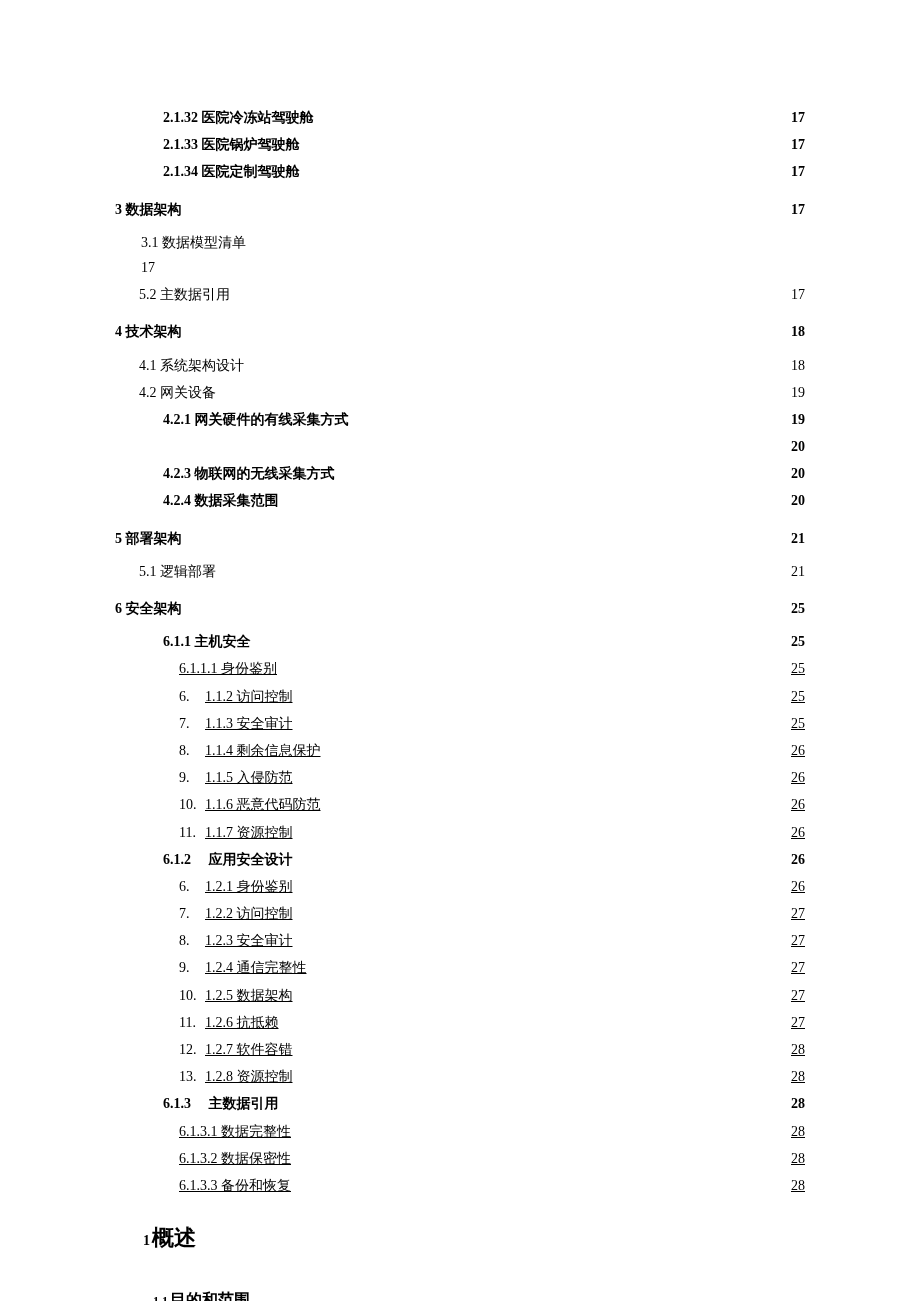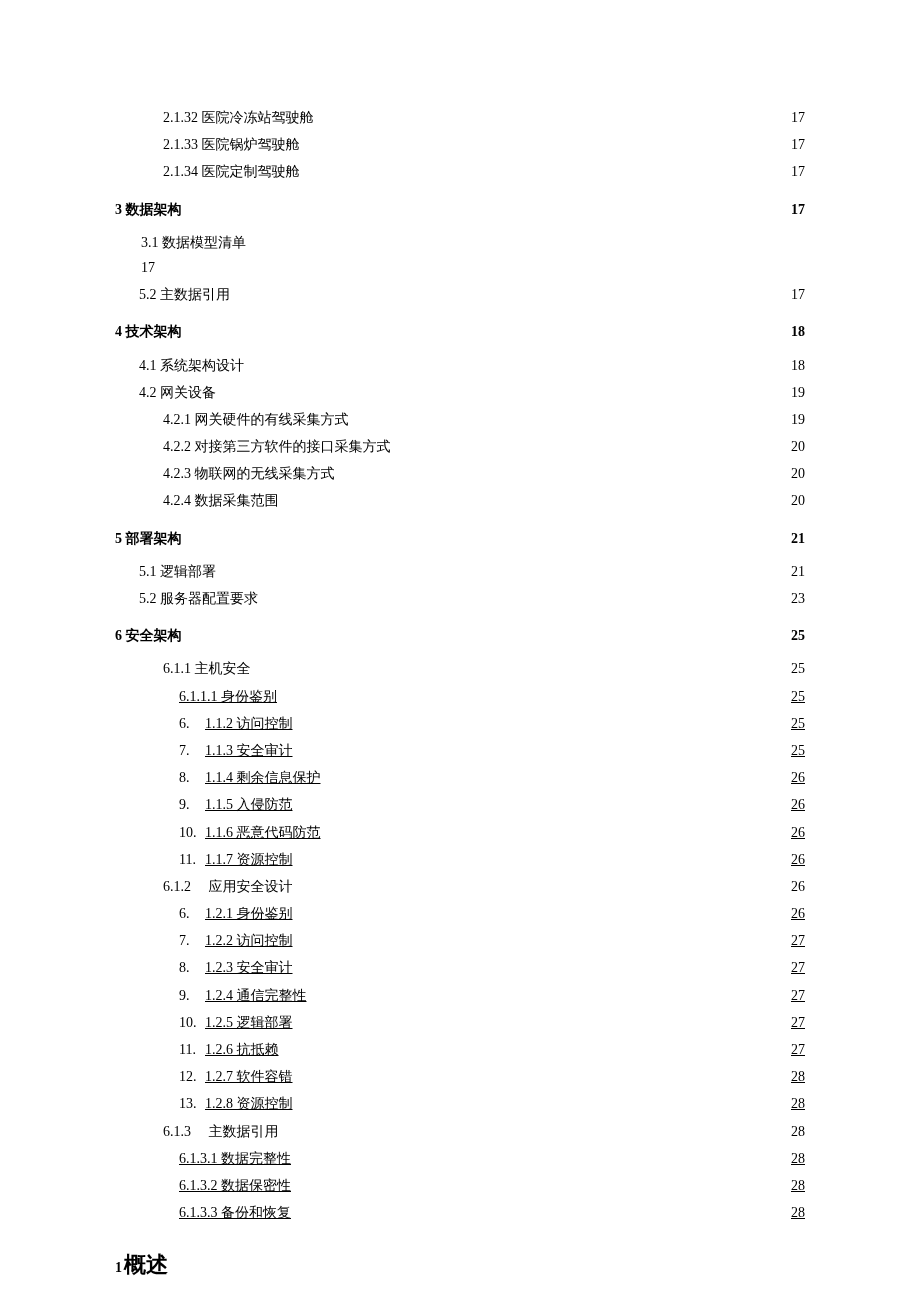--- a/index.html
+++ b/index.html
@@ -41,29 +41,30 @@
     }
     .toc-page {
       flex-shrink: 0;
     }
     .bold {
       font-weight: bold;
       gap: 27px;
     }
     .indent-0 { padding-left: 0; }
     .indent-1 { padding-left: 24px; }
-    .indent-2 { padding-left: 48px; }
+    .indent-2 { padding-left: 48px; font-weight: bold; }
     .indent-3 { padding-left: 64px; text-decoration: underline; }
     .num-lead { display: inline-block; min-width: 26px; }
     .section-gap { margin-top: 12px; margin-bottom: 6px; }
     .heading-main {
       font-size: 22px;
       font-weight: bold;
       margin-top: 20px;
       margin-bottom: 28px;
+      margin-left: 28px;
     }
     .heading-main .num {
       font-size: 14px;
       font-weight: bold;
       margin-right: 2px;
     }
     .heading-sub {
       font-size: 16px;
       font-weight: bold;
       padding-left: 38px;
@@ -121,21 +122,20 @@
       <span class="toc-label">4.2 网关设备</span>
       <span class="toc-dots"></span>
       <span class="toc-page">19</span>
     </div>
     <div class="toc-entry indent-2">
       <span class="toc-label">4.2.1 网关硬件的有线采集方式</span>
       <span class="toc-dots"></span>
       <span class="toc-page">19</span>
     </div>
     <div class="toc-entry indent-2">
-      <span class="toc-label">4.2.2 对接第三方软件的接口采集方式</span>
       <span class="toc-dots"></span>
       <span class="toc-page">20</span>
     </div>
     <div class="toc-entry indent-2">
       <span class="toc-label">4.2.3 物联网的无线采集方式</span>
       <span class="toc-dots"></span>
       <span class="toc-page">20</span>
     </div>
     <div class="toc-entry indent-2">
       <span class="toc-label">4.2.4 数据采集范围</span>
@@ -145,25 +145,20 @@
     <div class="toc-entry indent-0 bold section-gap">
       <span class="toc-label">5 部署架构</span>
       <span class="toc-dots"></span>
       <span class="toc-page bold">21</span>
     </div>
     <div class="toc-entry indent-1" style="margin-top: 8px;">
       <span class="toc-label">5.1 逻辑部署</span>
       <span class="toc-dots"></span>
       <span class="toc-page">21</span>
     </div>
-    <div class="toc-entry indent-1">
-      <span class="toc-label">5.2 服务器配置要求</span>
-      <span class="toc-dots"></span>
-      <span class="toc-page">23</span>
-    </div>
     <div class="toc-entry indent-0 bold section-gap">
       <span class="toc-label">6 安全架构</span>
       <span class="toc-dots"></span>
       <span class="toc-page bold">25</span>
     </div>
     <div class="toc-entry indent-2" style="margin-top: 8px; text-align: right;">
       <span class="toc-label">6.1.1 主机安全</span>
       <span class="toc-dots"></span>
       <span class="toc-page">25</span>
     </div>
@@ -221,21 +216,21 @@
       <span class="toc-label"><span class="num-lead">8.</span><span>1.2.3 安全审计</span></span>
       <span class="toc-dots"></span>
       <span class="toc-page">27</span>
     </div>
     <div class="toc-entry indent-3">
       <span class="toc-label"><span class="num-lead">9.</span><span>1.2.4 通信完整性</span></span>
       <span class="toc-dots"></span>
       <span class="toc-page">27</span>
     </div>
     <div class="toc-entry indent-3">
-      <span class="toc-label"><span class="num-lead">10.</span><span>1.2.5 逻辑部署</span></span>
+      <span class="toc-label"><span class="num-lead">10.</span><span>1.2.5 数据架构</span></span>
       <span class="toc-dots"></span>
       <span class="toc-page">27</span>
     </div>
     <div class="toc-entry indent-3">
       <span class="toc-label"><span class="num-lead">11.</span><span>1.2.6 抗抵赖</span></span>
       <span class="toc-dots"></span>
       <span class="toc-page">27</span>
     </div>
     <div class="toc-entry indent-3">
       <span class="toc-label"><span class="num-lead">12.</span><span>1.2.7 软件容错</span></span>

